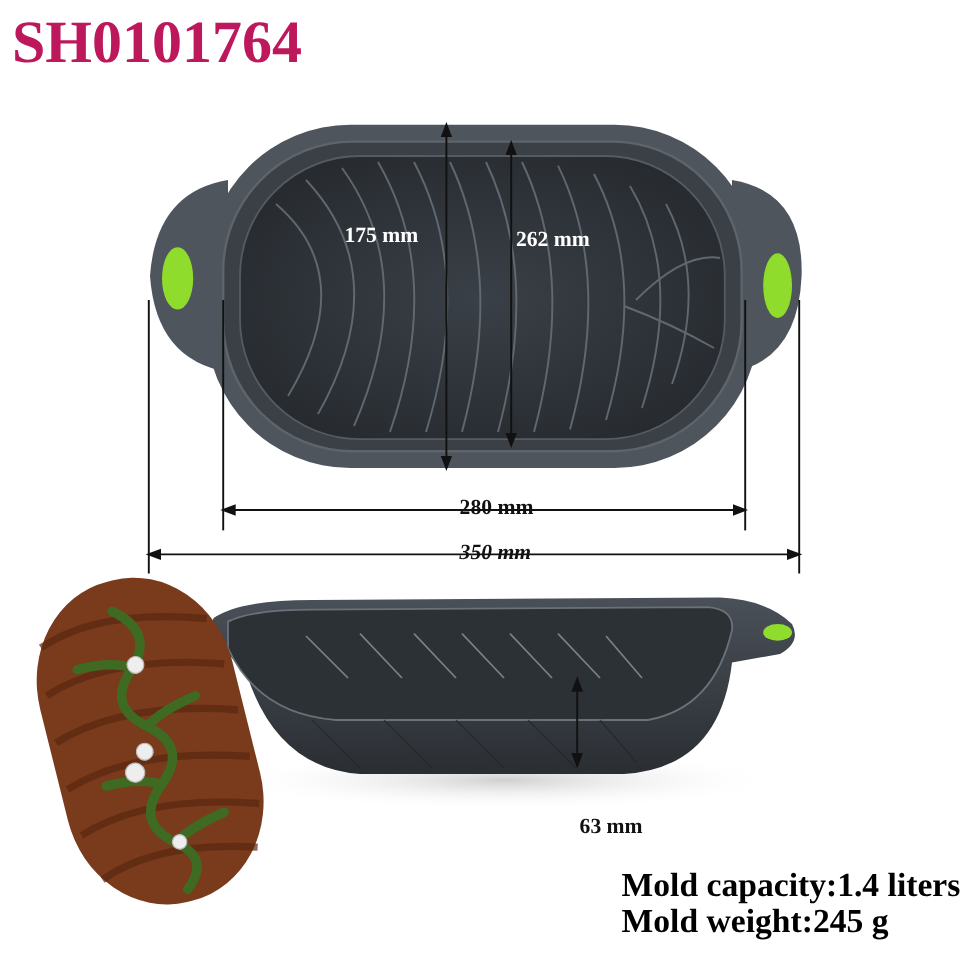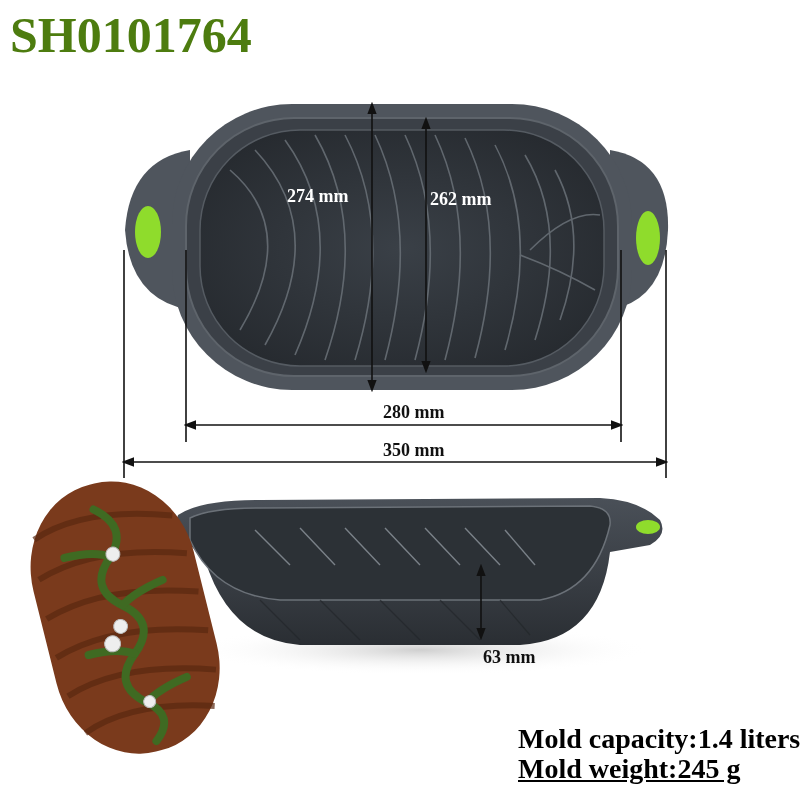--- a/index.html
+++ b/index.html
@@ -1,21 +1,21 @@
 <!DOCTYPE html>
 <html><head>
   <meta charset="utf-8">
   <style>
     html, body { margin: 0; padding: 0; background: #ffffff; }
     body { width: 800px; height: 800px; position: relative; overflow: hidden; font-family: "Liberation Serif", serif; }
-    .product-code { position: absolute; left: 10px; top: 4px; font-size: 50px; font-weight: bold; color: #4d7c0f; letter-spacing: 0px; line-height: 62px; }
+    .product-code { position: absolute; left: 10px; top: 4px; font-size: 50px; font-weight: bold; color: #be185d; letter-spacing: 0px; line-height: 62px; }
     .illus { position: absolute; left: 0; top: 0; }
     .dim-label { position: absolute; font-weight: bold; font-size: 18px; white-space: nowrap; line-height: 20px; }
     .dim-label.light { color: #ffffff; }
-    .dim-label.dark { color: #111111; }
+    .dim-label.dark { color: #111111; margin-top: 10px; }
     .spec { position: absolute; left: 518px; font-size: 28px; font-weight: bold; color: #000; line-height: 24px; white-space: nowrap; }
   </style>
 </head>
 <body>
 
 <div class="product-code">SH0101764</div>
 
 <svg class="illus" width="800" height="800" viewBox="0 0 800 800">
   <defs>
     <radialGradient id="innerG" cx="50%" cy="50%" r="60%">
@@ -119,20 +119,20 @@
     </g>
     <g fill="#eeeeee" stroke="#bbbbbb" stroke-width="1">
       <circle cx="128" cy="553" r="7"></circle>
       <circle cx="118" cy="625" r="7"></circle>
       <circle cx="106" cy="640" r="8"></circle>
       <circle cx="128" cy="705" r="6"></circle>
     </g>
   </g>
 </svg>
 
-<div class="dim-label light" style="left:287px; top:186px;">274 mm</div>
+<div class="dim-label light" style="left:287px; top:186px;">175 mm</div>
 <div class="dim-label light" style="left:430px; top:189px;">262 mm</div>
 <div class="dim-label dark" style="left:383px; top:402px;">280 mm</div>
-<div class="dim-label dark" style="left:383px; top:440px;">350 mm</div>
-<div class="dim-label dark" style="left:483px; top:647px;">63 mm</div>
+<div class="dim-label dark" style="left:383px; top:440px;font-style:italic;">350 mm</div>
+<div class="dim-label dark" style="left:483px; top:668px;">63 mm</div>
 
 <div class="spec" style="top:727px;">Mold capacity:1.4 liters</div>
-<div class="spec" style="top:757px;text-decoration:underline;">Mold weight:245 g</div>
+<div class="spec" style="top:757px;">Mold weight:245 g</div>
 
 </body></html>

